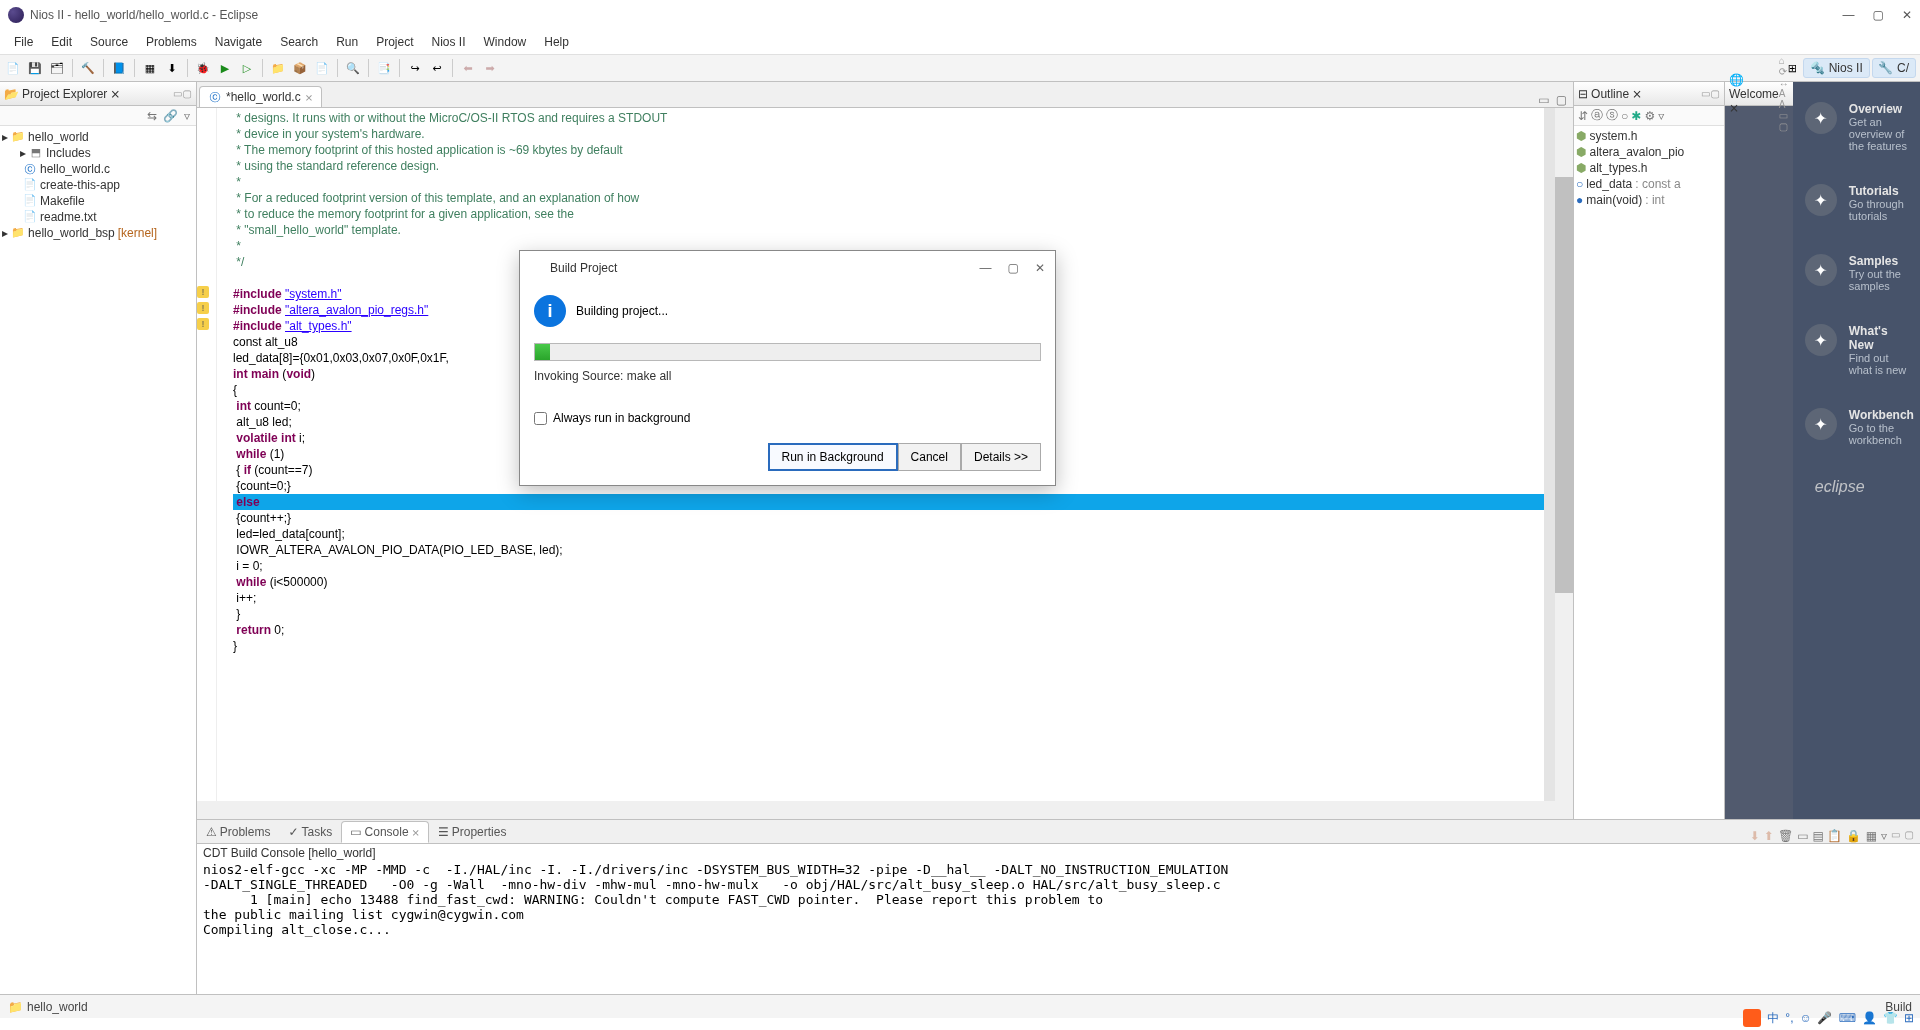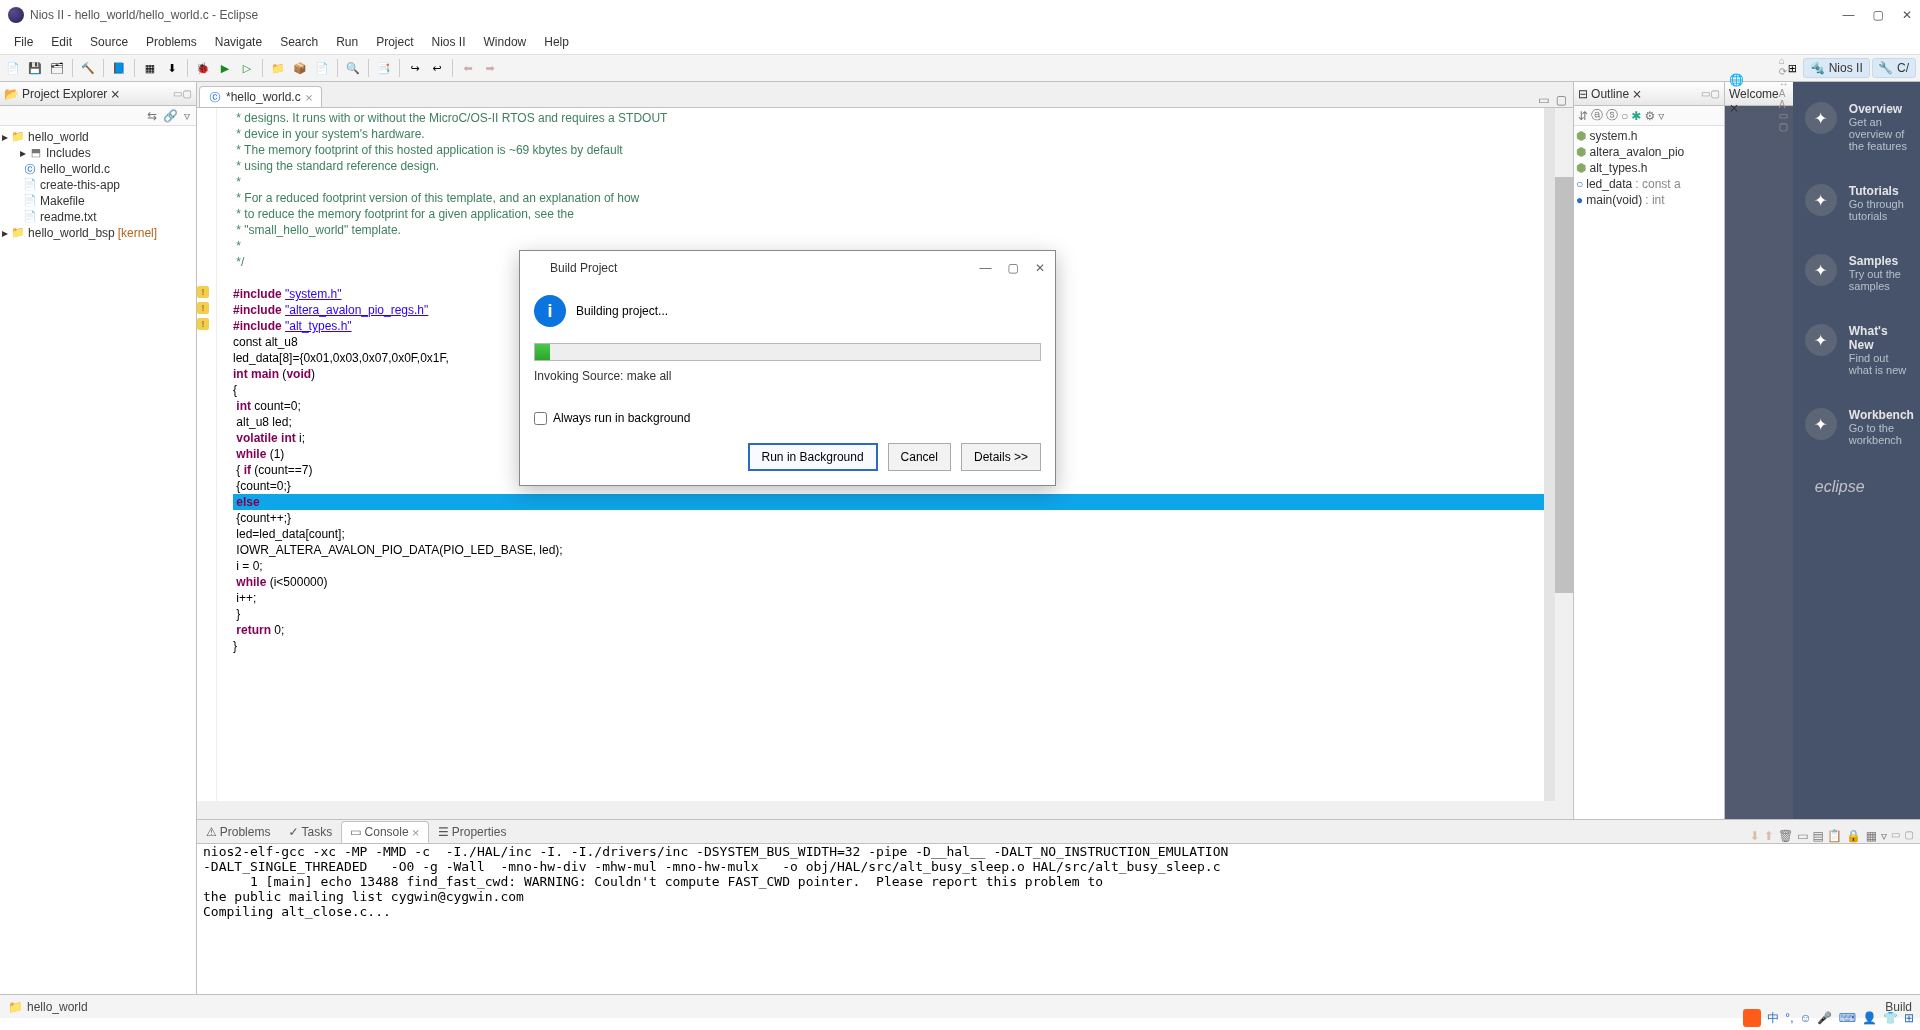--- a/index.html
+++ b/index.html
@@ -67,21 +67,21 @@
 .dlg-title { height:34px; display:flex; align-items:center; padding:0 10px; color:#333; }
 .dlg-title .win { margin-left:auto; display:flex; gap:16px; color:#666; }
 .dlg-body { padding: 10px 14px 14px; }
 .dlg-msg { display:flex; gap:10px; align-items:center; margin-bottom:16px; }
 .info-ico { width:32px; height:32px; border-radius:50%; background:#0b74de; color:#fff; display:flex; align-items:center; justify-content:center; font-weight:bold; font-size:18px; }
 .progress { height:18px; border:1px solid #b8b8b8; background:#eee; margin-bottom:8px; position:relative;}
 .progress .fill { position:absolute; left:0; top:0; bottom:0; width:3%; background: linear-gradient(#49c94a,#2aa52b);}
 .dlg-sub { color:#333; margin-bottom:28px; }
 .chk { display:flex; gap:6px; align-items:center; margin-bottom:18px; }
 .chk input { width:13px; height:13px; }
-.dlg-btns { display:flex; justify-content:flex-end; gap:10px; }
+.dlg-btns { display:flex; justify-content:flex-end; }
 .dlg-btns button { padding:5px 12px; border:1px solid #aaa; background:#f2f2f2; }
 .dlg-btns button.primary { border:2px solid #2a6bbd; background:#f8faff;}
 .hmin { font-size:10px; color:#999; }
 .overview-ruler { width:11px; background:#e4e4e4; }
 </style>
 </head>
 <body>
 
 <div class="title-bar">
   <span class="eclipse-icon"></span>
@@ -371,20 +371,21 @@
           <span>▭</span>
           <span>▤</span>
           <span>📋</span>
           <span>🔒</span>
           <span>▦</span>
           <span>▿</span>
           <span class="hmin">▭</span>
           <span class="hmin">▢</span>
         </div>
       </div>
+      <div class="console-title">CDT Build Console [hello_world]</div>
       <div class="console-out" id="console-out">nios2-elf-gcc -xc -MP -MMD -c  -I./HAL/inc -I. -I./drivers/inc -DSYSTEM_BUS_WIDTH=32 -pipe -D__hal__ -DALT_NO_INSTRUCTION_EMULATION
 -DALT_SINGLE_THREADED   -O0 -g -Wall  -mno-hw-div -mhw-mul -mno-hw-mulx   -o obj/HAL/src/alt_busy_sleep.o HAL/src/alt_busy_sleep.c
       1 [main] echo 13488 find_fast_cwd: WARNING: Couldn't compute FAST_CWD pointer.  Please report this problem to
 the public mailing list cygwin@cygwin.com
 Compiling alt_close.c...</div>
     </div>
   </div>
 </div>
 
 <div class="status-bar">

